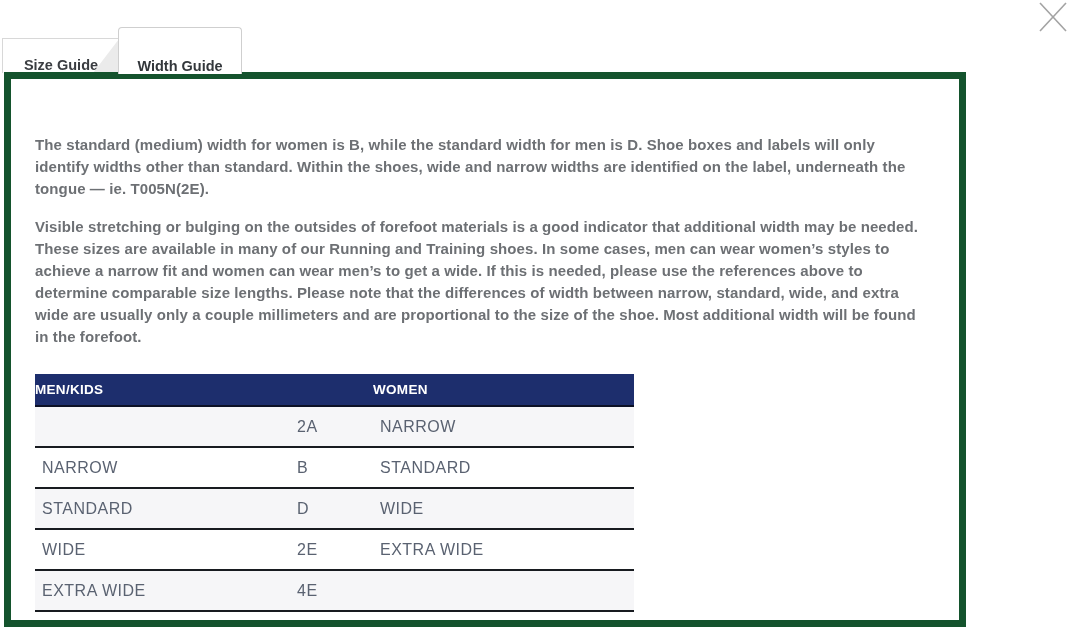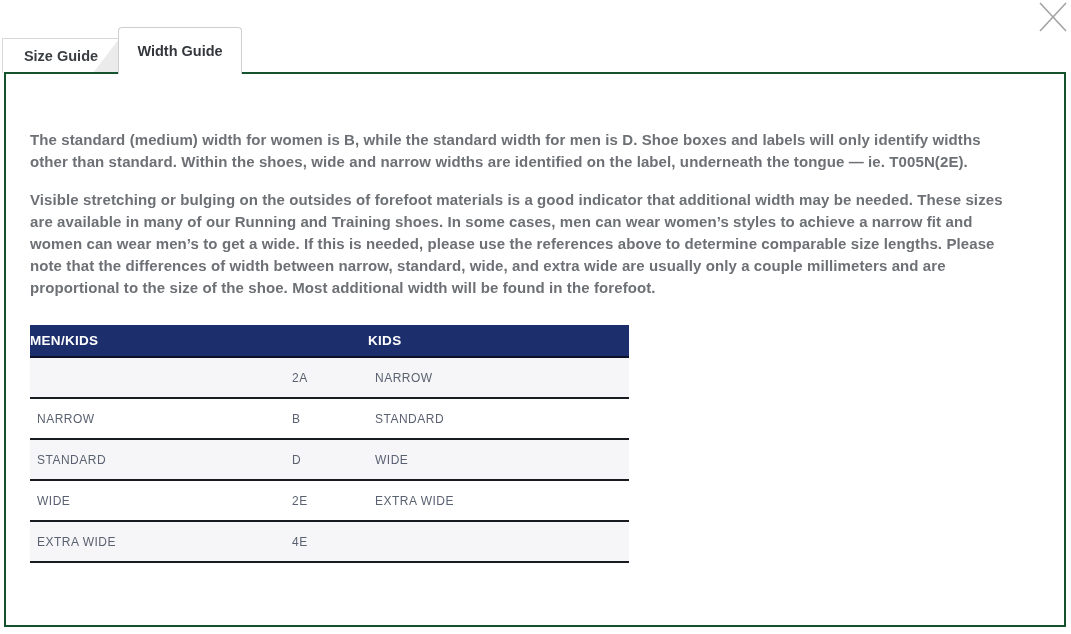--- a/index.html
+++ b/index.html
@@ -11,21 +11,21 @@
   }
 
   
   .close-btn {
     position:absolute; top:1px; right:2px;
     width:34px; height:32px; cursor:pointer; z-index:5;
   }
 
   
   .tab {
-    position:absolute; display:flex; align-items:center; justify-content:center;
+    position:absolute; display:flex; align-items:flex-end; justify-content:center;
     font-size:14.5px; font-weight:700; color:#3a3d41; cursor:pointer;
     background:#ffffff;
   }
   .tab-size {
     left:2px; top:38px; width:117px; height:35px;
     border:1px solid #d8d8d8; border-right:none; border-bottom:none;
     z-index:1;
   }
   .tab-size .slant {
     position:absolute; right:0; top:0; width:26px; height:100%;
@@ -35,22 +35,22 @@
   .tab-width {
     left:118px; top:27px; width:124px; height:47px;
     border:1px solid #cfcfcf; border-bottom:none;
     border-radius:4px 4px 0 0;
     z-index:3; color:#33373b;
   }
 
   
   .panel {
     position:absolute; left:4px; top:72px;
-    width:1062px; height:555px;
-    background:#ffffff; border:2px solid #14532d;
+    width:962px; height:555px;
+    background:#ffffff; border:7px solid #14532d;
     z-index:2;
   }
   .panel-content { padding:55px 34px 0 24px; }
 
   .para, .q-heading {
     font-size:15px; line-height:22px; font-weight:600;
     color:#6d7074; letter-spacing:.1px; max-width:992px;
   }
   .para1 { margin-bottom:16px; }
 
@@ -67,21 +67,21 @@
   }
   .width-table th {
     color:#ffffff; font-size:13.5px; font-weight:700;
     text-align:left; letter-spacing:.3px;
     border-bottom:2px solid #0c1126;
   }
   .width-table tbody tr { height:41px; border-bottom:2px solid #181b20; }
   .width-table tbody tr:nth-child(odd) { background:#f6f6f8; }
   .width-table tbody tr:nth-child(even) { background:#ffffff; }
   .width-table td {
-    font-size:12px; color:#5a6271; letter-spacing:.5px;
+    font-size:16px; color:#5a6271; letter-spacing:.5px;
     padding-left:7px; text-align:left; font-weight:400;
   }
 </style>
 </head>
 <body>
 
 <div class="close-btn">
   <svg width="34" height="32" viewBox="0 0 34 32">
     <line x1="5" y1="2" x2="31" y2="30" stroke="#a3a3a3" stroke-width="1.6"></line>
     <line x1="31" y1="2" x2="5" y2="30" stroke="#a3a3a3" stroke-width="1.6"></line>
@@ -106,21 +106,21 @@
     <table class="width-table">
       <colgroup>
           <col class="c1">
           <col class="c2">
           <col class="c3">
         </colgroup>
       <thead>
         <tr>
           <th>MEN/KIDS</th>
           <th></th>
-          <th>KIDS</th>
+          <th>WOMEN</th>
         </tr>
       </thead>
       <tbody>
         <tr>
           <td></td>
           <td>2A</td>
           <td>NARROW</td>
         </tr>
         <tr>
           <td>NARROW</td>

